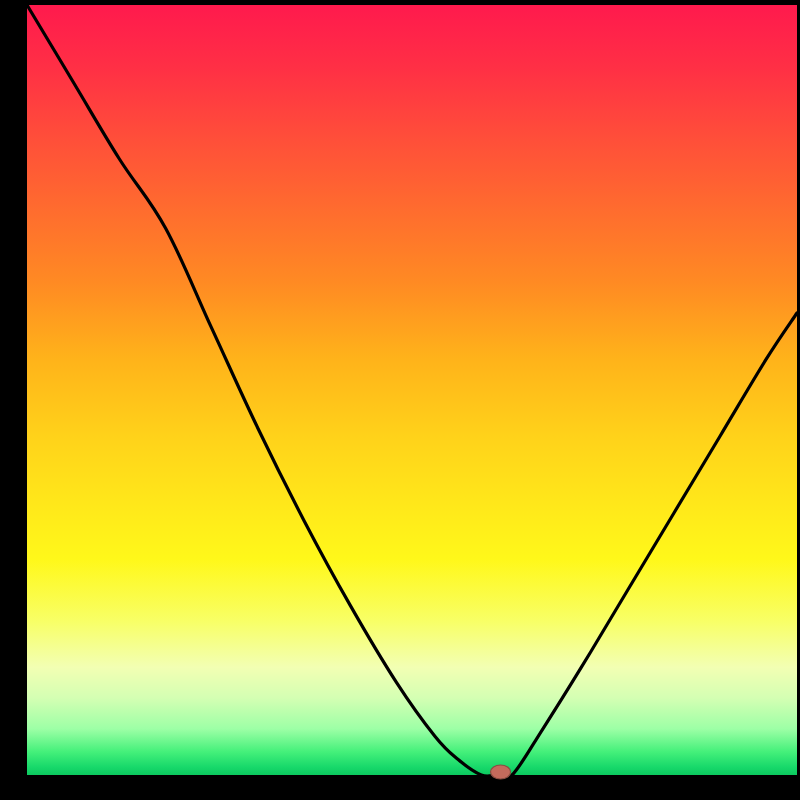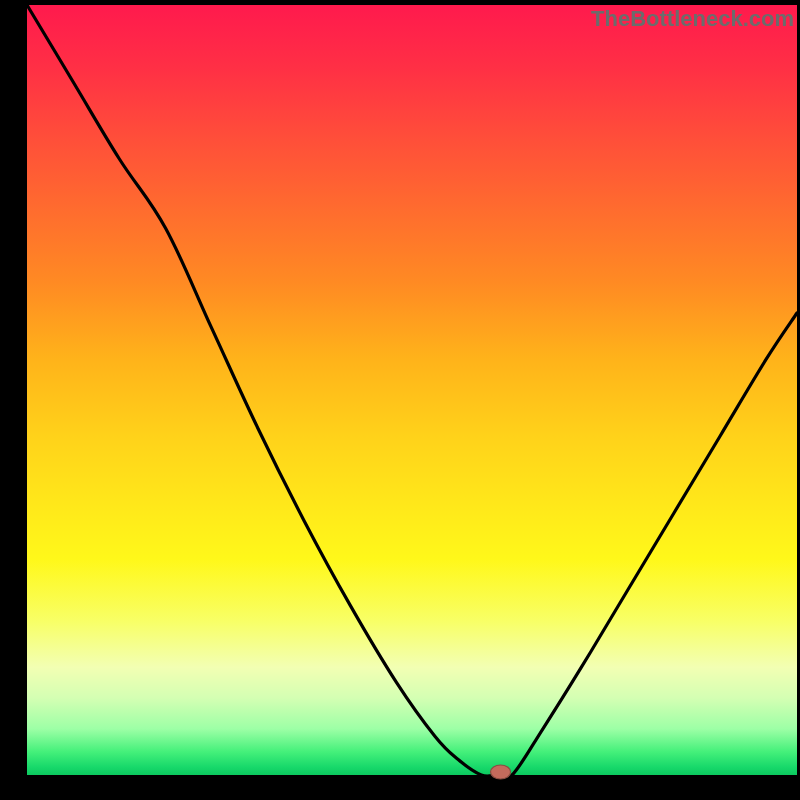--- a/index.html
+++ b/index.html
@@ -84,15 +84,14 @@
 
 <div class="frame">
 
   <div class="plot-area"></div>
 
   <svg class="curve" viewBox="0 0 770 770" preserveAspectRatio="none">
     <path class="curve-path" d="M 0,0 C 8.315999999999999,13.86 29.567999999999998,49.28 46.199999999999996,77 C 62.831999999999994,104.72 75.76799999999999,127.666 92.39999999999999,154 C 109.032,180.334 121.96799999999999,192.80800000000005 138.6,223.30000000000007 C 155.232,253.7920000000001 168.16799999999998,287.36400000000003 184.79999999999998,323.40000000000003 C 201.432,359.43600000000004 214.368,388.85 231,423.5 C 247.632,458.15 260.568,484.022 277.2,515.9 C 293.832,547.778 306.768,571.494 323.4,600.6 C 340.032,629.706 354.354,654.038 369.59999999999997,677.6 C 384.84599999999995,701.162 397.012,717.64 408.1,731.5 C 419.18800000000005,745.36 422.88400000000007,747.6700000000001 431.20000000000005,754.6 C 439.516,761.53 447.36999999999995,767.228 454.29999999999995,770 C 461.22999999999996,772.772 464.15599999999995,770 469.7,770 C 475.244,770 476.78400000000005,778.316 485.1,770 C 493.416,761.684 503.426,743.204 515.9,723.8 C 528.374,704.396 539.154,687.148 554.4,662.2 C 569.646,637.2520000000001 583.9680000000001,612.9200000000001 600.6,585.2 C 617.232,557.48 630.168,535.92 646.8,508.2 C 663.4319999999999,480.47999999999996 676.368,458.91999999999996 693,431.2 C 709.632,403.48 725.3399999999999,376.376 739.1999999999999,354.2 C 753.06,332.024 764.456,316.316 770,308"></path>
     <ellipse class="knee" cx="473.55" cy="767" rx="10" ry="7"></ellipse>
   </svg>
 
-  <div class="watermark">TheBottleneck.com</div>
 
 </div>
 
 </body></html>

